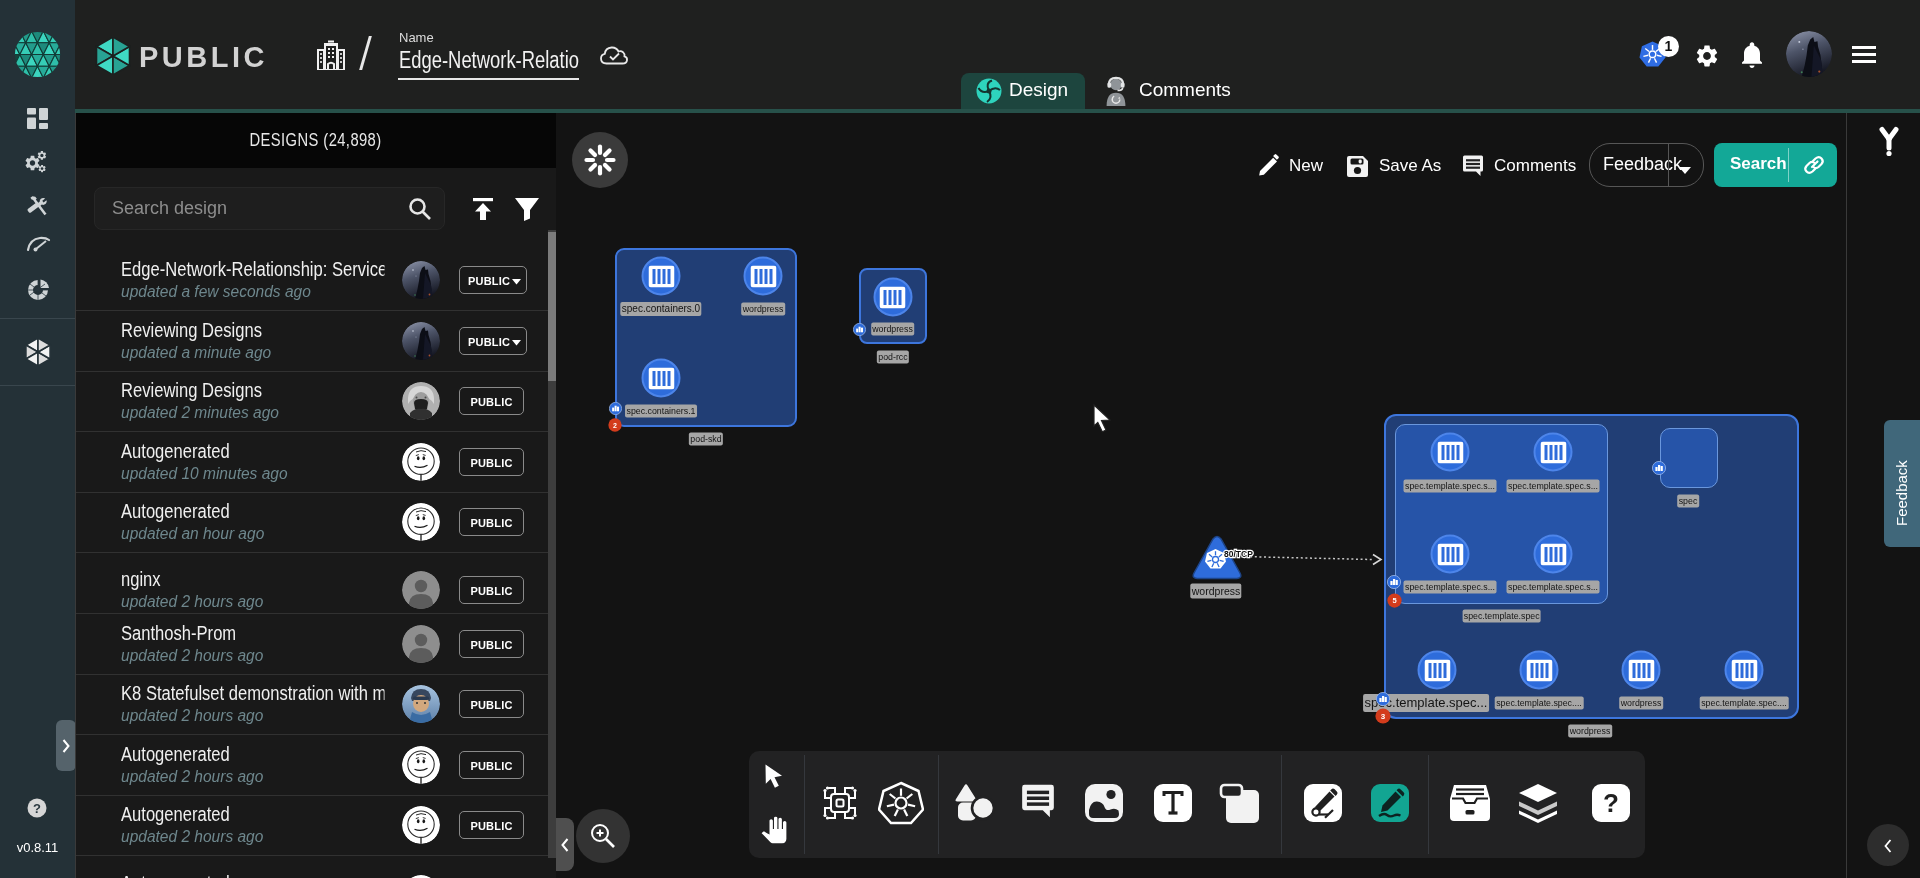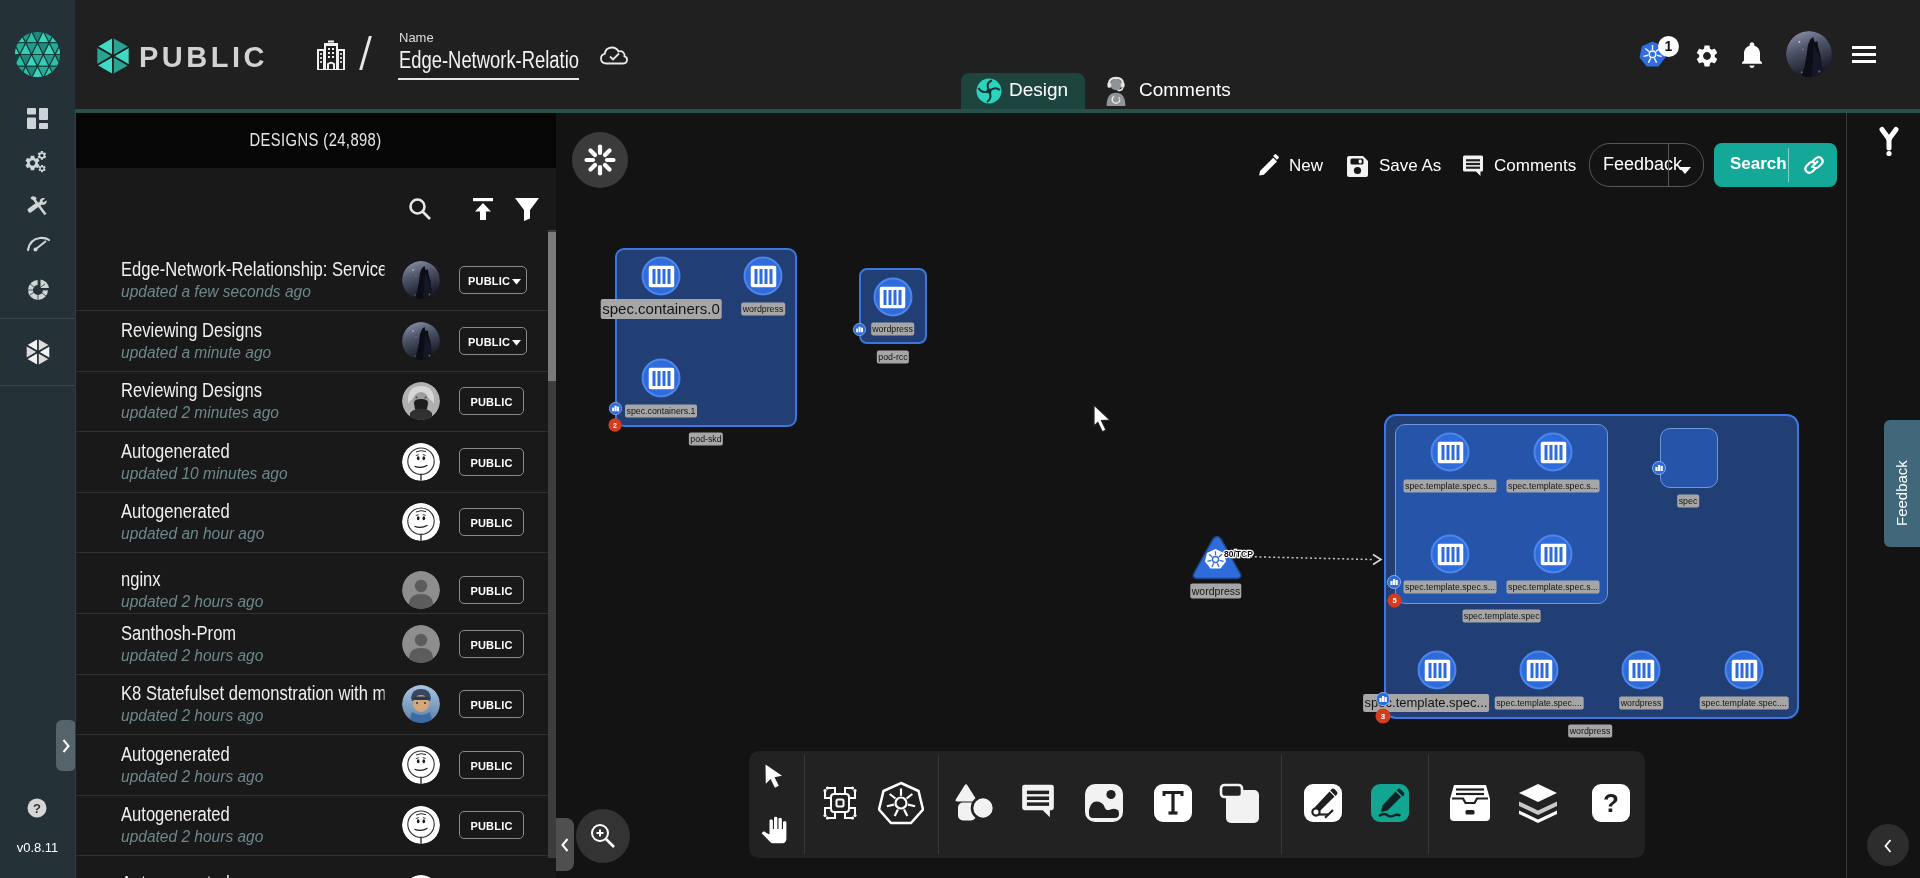--- a/index.html
+++ b/index.html
@@ -303,20 +303,23 @@
   <div class="abs" id="collapse-btn"><svg width="8" height="14" viewBox="0 0 8 14" style="vertical-align:middle">
         <path d="M1.5 1 L6.5 7 L1.5 13" stroke="#fff" stroke-width="2" fill="none"></path>
       </svg></div>
   <div class="abs hicon" style="left:27px;top:798px"><svg width="20" height="20" viewBox="0 0 20 20">
         <circle cx="10" cy="10" r="9.5" fill="#d6d6d6"></circle>
         <text x="10" y="14.6" font-size="13" font-weight="bold" fill="#2a3840" text-anchor="middle" font-family="Liberation Sans">?</text>
       </svg></div>
   <div class="abs" id="version">v0.8.11</div>
 
   <div class="abs" id="designs-hdr"><span style="display:inline-block;transform:scaleX(0.82)">DESIGNS (24,898)</span></div>
+  <div class="abs" id="searchbox">
+      <span>Search design</span>
+    </div>
   <div class="abs hicon" style="left:407px;top:196px"><svg width="26" height="26" viewBox="0 0 26 26" fill="none" stroke="#e6e6e6" stroke-width="2.6">
         <circle cx="10.5" cy="10.5" r="7"></circle>
         <path d="M15.5 15.5 L23 23"></path>
       </svg></div>
   <div class="abs hicon" style="left:470px;top:196px"><svg width="26" height="26" viewBox="0 0 26 26" fill="#fff">
         <rect x="3" y="2" width="20" height="3.2"></rect>
         <polygon points="13,7 21,15.5 16,15.5 16,24 10,24 10,15.5 5,15.5"></polygon>
       </svg></div>
   <div class="abs hicon" style="left:514px;top:197px"><svg width="26" height="25" viewBox="0 0 26 25" fill="#fff">
         <path d="M1 1 L25 1 L16 13 L16 21.5 L10 24 L10 13 Z"></path>
@@ -571,21 +574,21 @@
     </div>
 <div class="node" style="left:661px;top:378px">
       <svg width="26" height="22" viewBox="0 0 26 22">
         <rect x="0" y="0" width="26" height="22" rx="3" fill="#fff"></rect>
         <rect x="4" y="3.5" width="3" height="15" fill="#2e6cdb"></rect>
         <rect x="9" y="3.5" width="3" height="15" fill="#2e6cdb"></rect>
         <rect x="14" y="3.5" width="3" height="15" fill="#2e6cdb"></rect>
         <rect x="19" y="3.5" width="3" height="15" fill="#2e6cdb"></rect>
       </svg>
     </div>
-<div class="gchip" style="left:661px;top:309px;font-size:15px">spec.containers.0</div>
+<div class="gchip" style="left:661px;top:309px;font-size:10px">spec.containers.0</div>
 <div class="gchip" style="left:763px;top:309px;font-size:8.8px">wordpress</div>
 <div class="gchip" style="left:661px;top:411px;font-size:8.8px">spec.containers.1</div>
 <div class="abs" style="left:609.0px;top:400.5px"><svg width="13.0" height="13.0" viewBox="0 0 14 14">
         <circle cx="7" cy="7" r="6.6" fill="#2e6cdb" stroke="#9db9e8" stroke-width="0.8"></circle>
         <rect x="3.4" y="6" width="2.2" height="4" fill="#fff"></rect>
         <rect x="6" y="4" width="2.2" height="6" fill="#fff"></rect>
         <rect x="8.6" y="5" width="2.2" height="5" fill="#fff"></rect>
       </svg></div>
 <div class="abs" style="left:608px;top:417.5px"><svg width="14" height="14" viewBox="0 0 16 16">
         <circle cx="8" cy="8" r="7.6" fill="#d33c1c"></circle>

